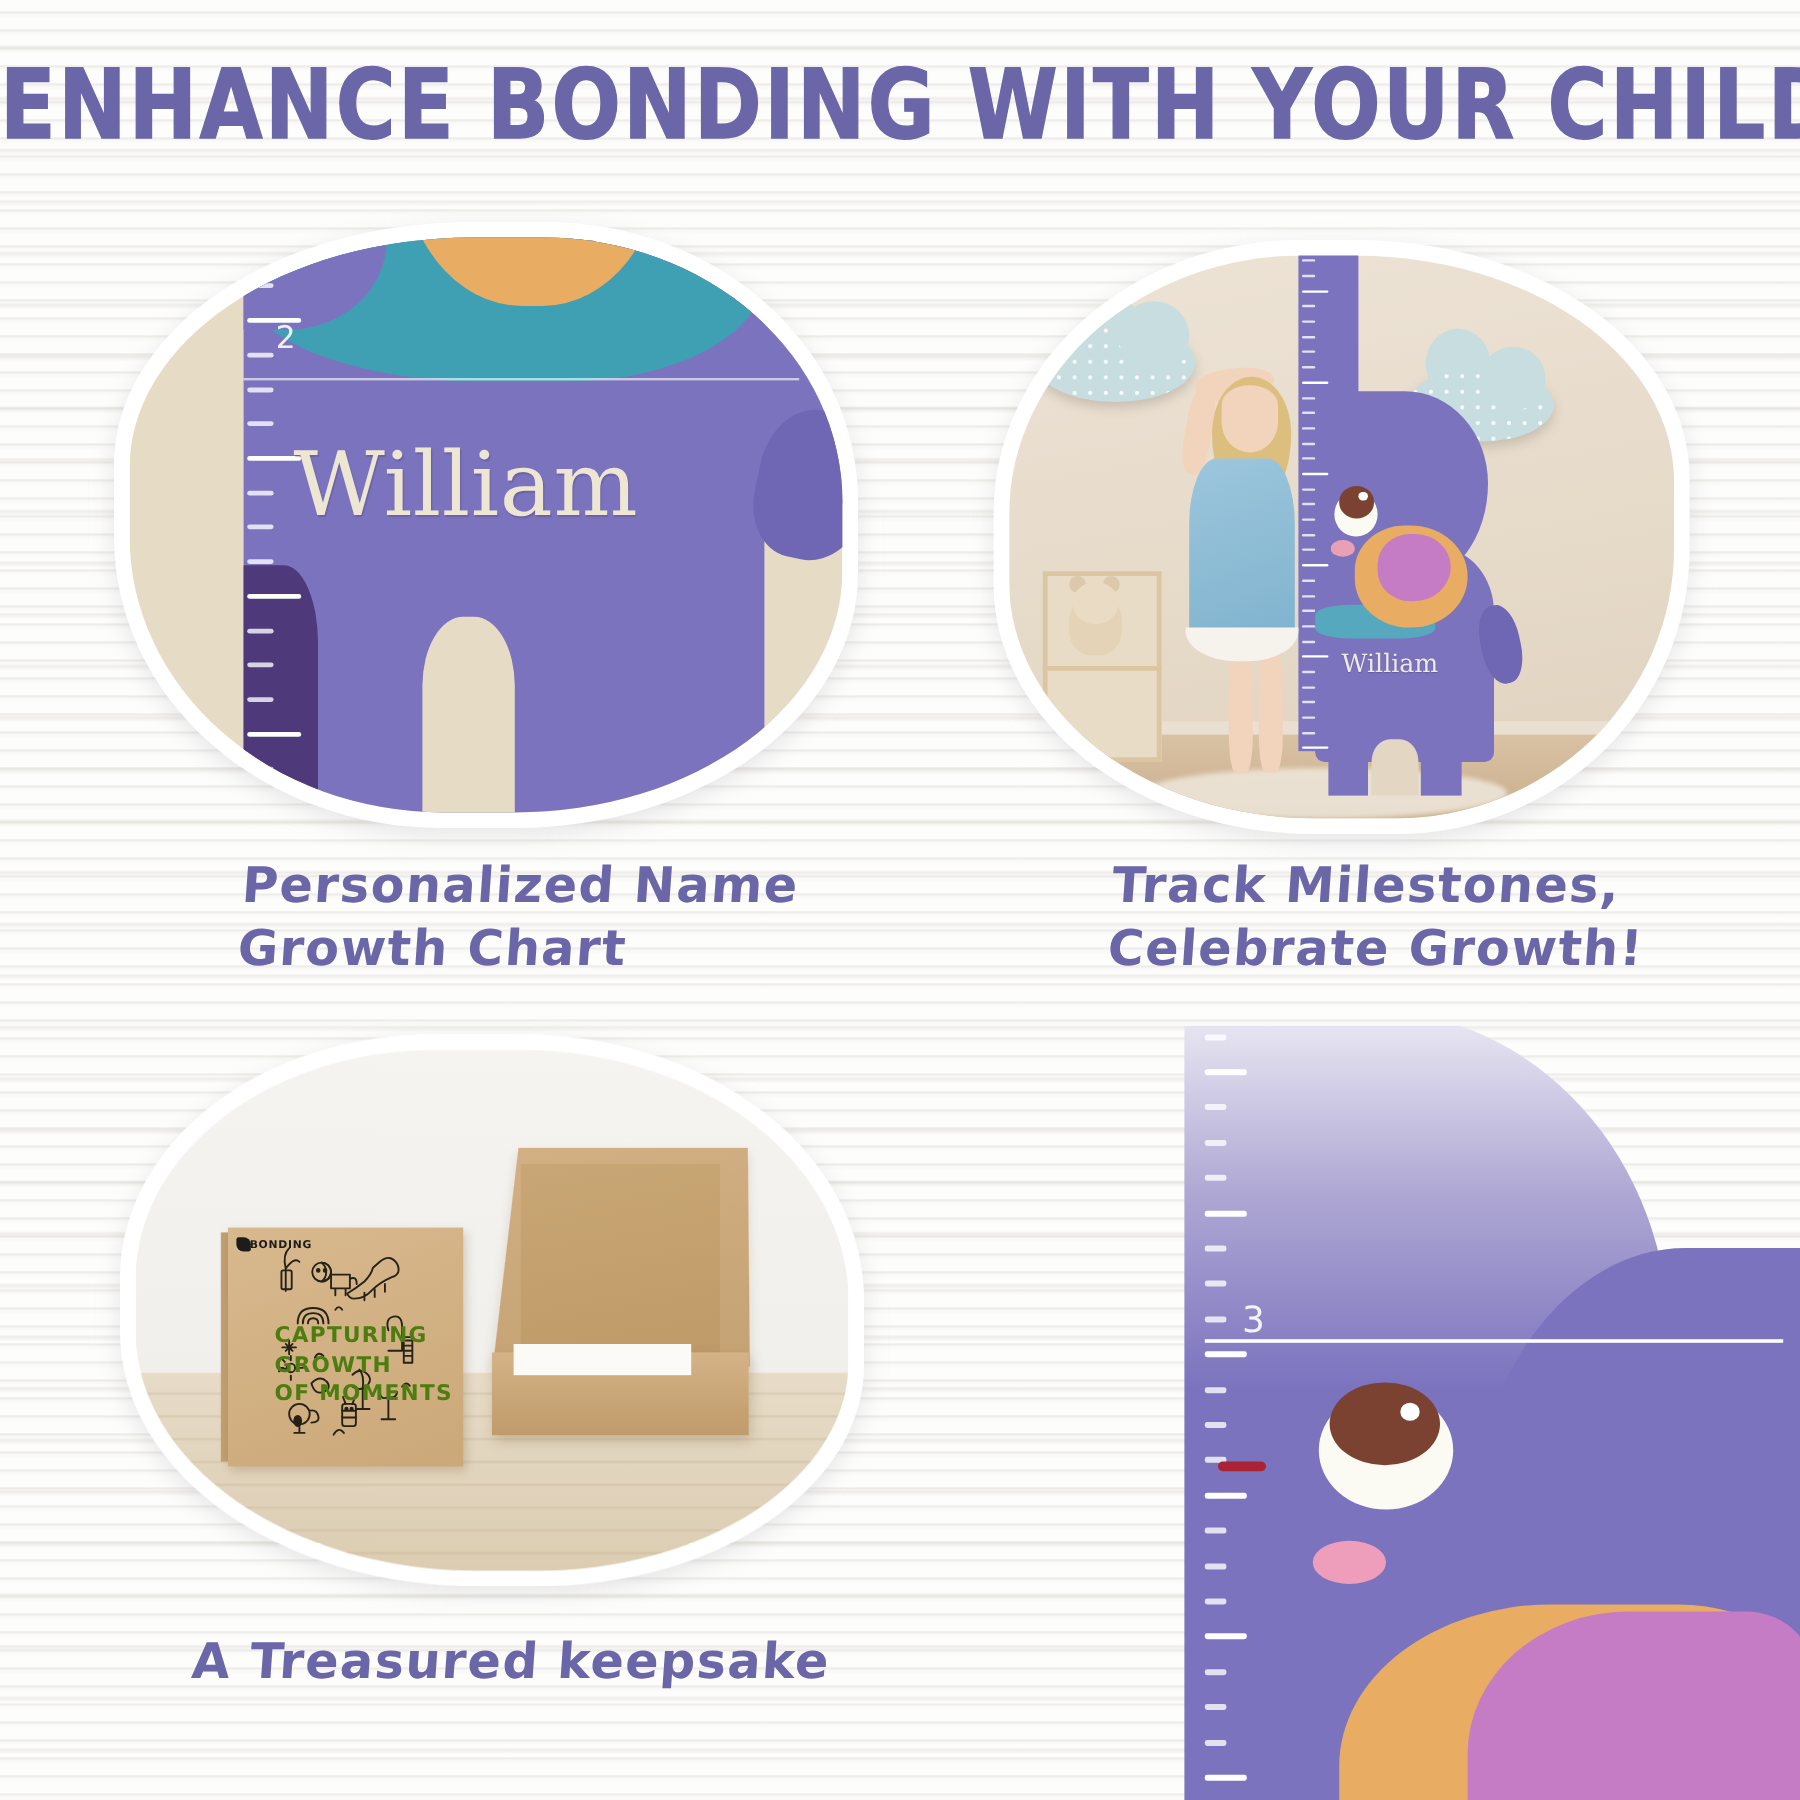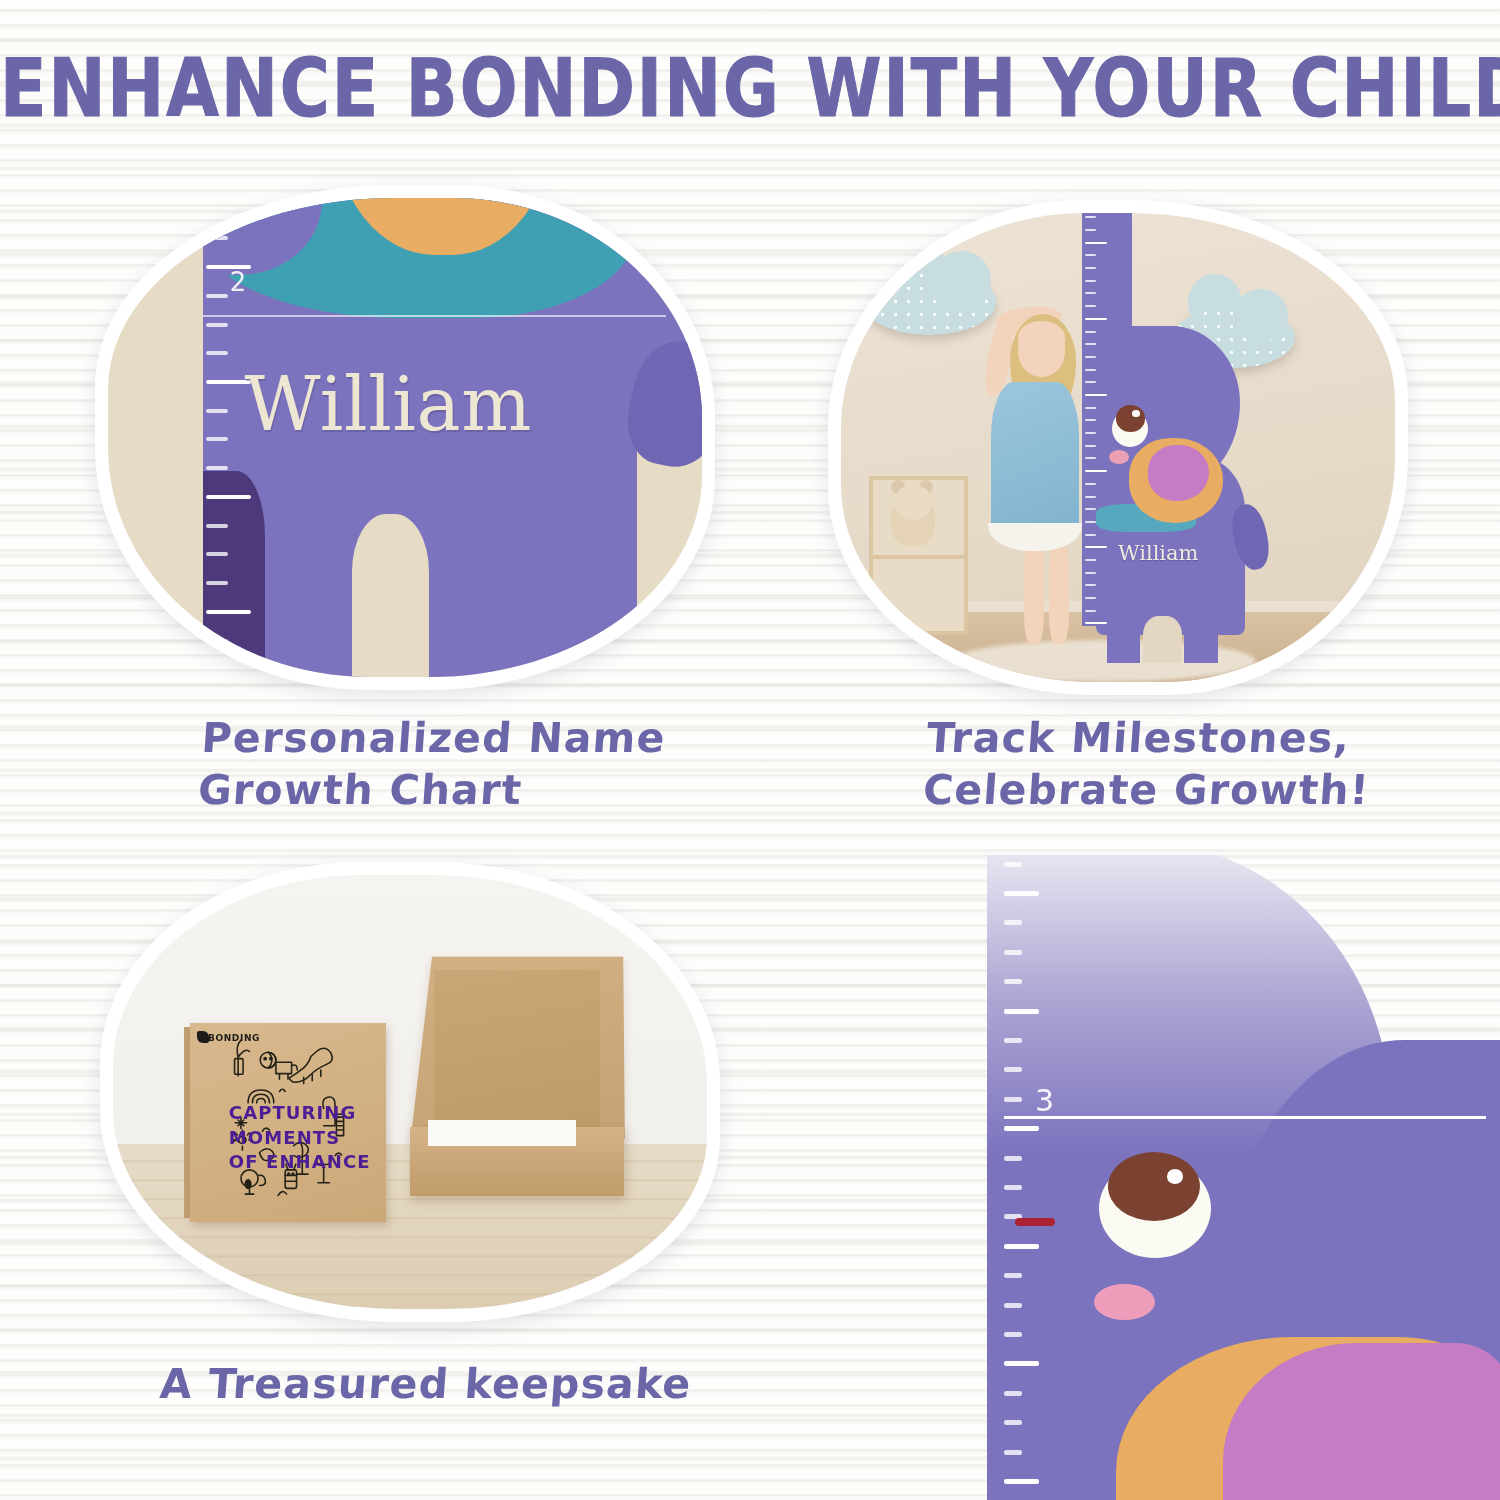--- a/index.html
+++ b/index.html
@@ -322,21 +322,21 @@
     font-size:9px; font-weight:700; color:#1d1c1a;
     letter-spacing:.6px; font-family:"DejaVu Sans", sans-serif;
   }
   .p3-brand-mark{
     position:absolute; left:14.2%; top:36%; width:12px; height:12px;
     background:#1d1c1a; border-radius:2px 6px 2px 6px;
   }
   .p3-slogan{
     position:absolute; left:19.5%; top:52%;
     font-size:18px; font-weight:700; line-height:1.38;
-    color:#4c1d95; letter-spacing:1.1px;
+    color:#4d7c0f; letter-spacing:1.1px;
     font-family:"DejaVu Sans", sans-serif;
   }
   .doodles{ position:absolute; left:13%; top:34%; width:33%; height:46%; opacity:.92; }
   .p3-box-open-lid{
     position:absolute; left:52%; top:17%; width:34%; height:43%;
     background:linear-gradient(170deg,#D2B084,#C5A272);
     transform:perspective(400px) rotateX(14deg) skewX(-3deg);
     box-shadow:0 4px 9px rgba(120,95,60,.18);
   }
   .p3-box-open-inner{
@@ -578,22 +578,22 @@
         <path d="M86 242 q6 -10 12 -2"></path>
         <circle cx="36" cy="164" r="5"></circle>
         <path d="M36 155 v-5 M36 173 v5 M27 164 h-5 M45 164 h5 M29 157 l-3 -3 M43 157 l3 -3"></path>
         <path d="M60 182 q10 -10 18 -2 q6 8 -4 12 q-10 4 -14 -10z"></path>
       </g>
     </svg>
     <div class="p3-brand-mark"></div>
     <div class="p3-brand">BONDING</div>
     <div class="p3-slogan">
       <div>CAPTURING</div>
-      <div>MOMENTS</div>
-      <div>OF ENHANCE</div>
+      <div>GROWTH</div>
+      <div>OF MOMENTS</div>
     </div>
   </div>
 </div>
 <div class="caption" id="caption-3">
   <div>A Treasured keepsake</div>
 </div>
 
 <div class="panel" id="panel-4">
   <div class="inner">
     <div class="p4-body"></div>

